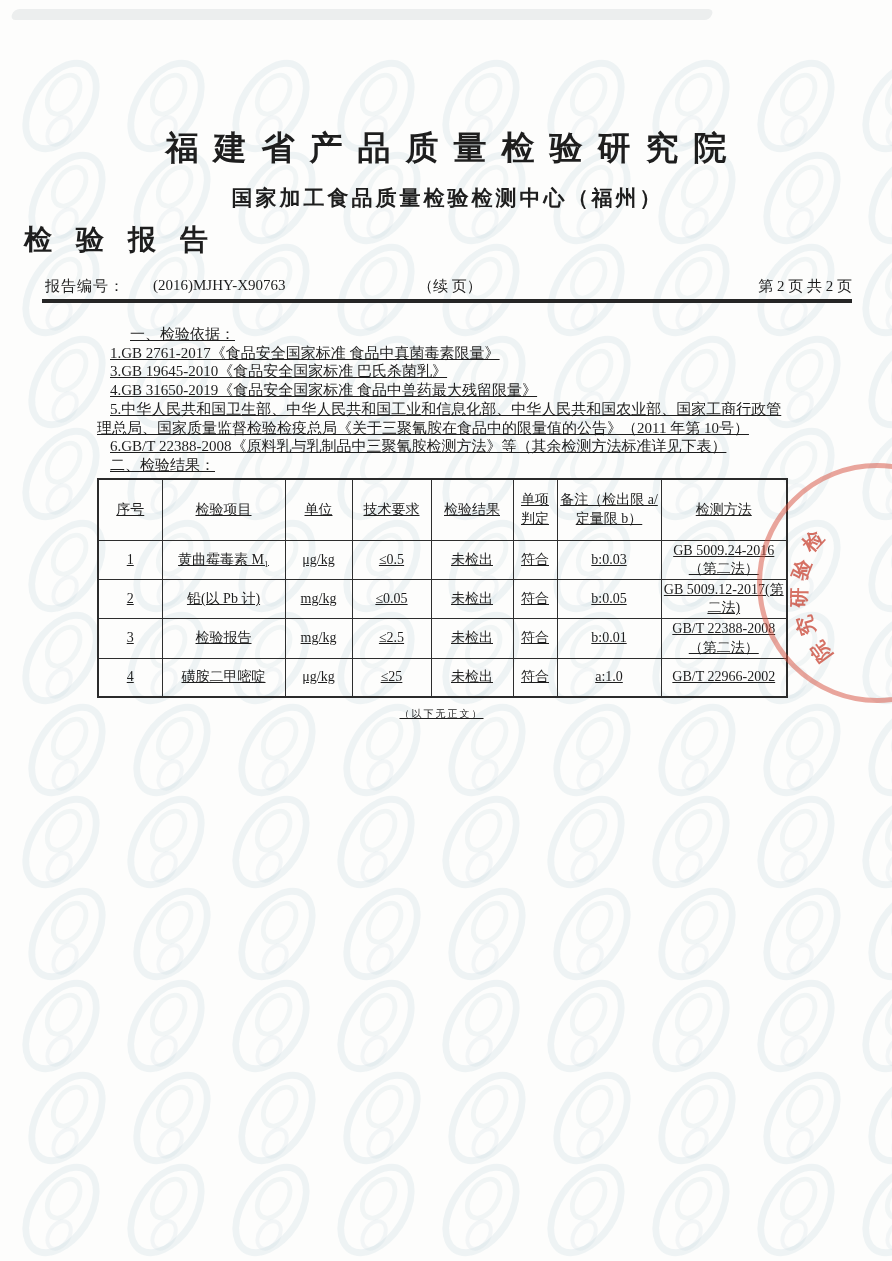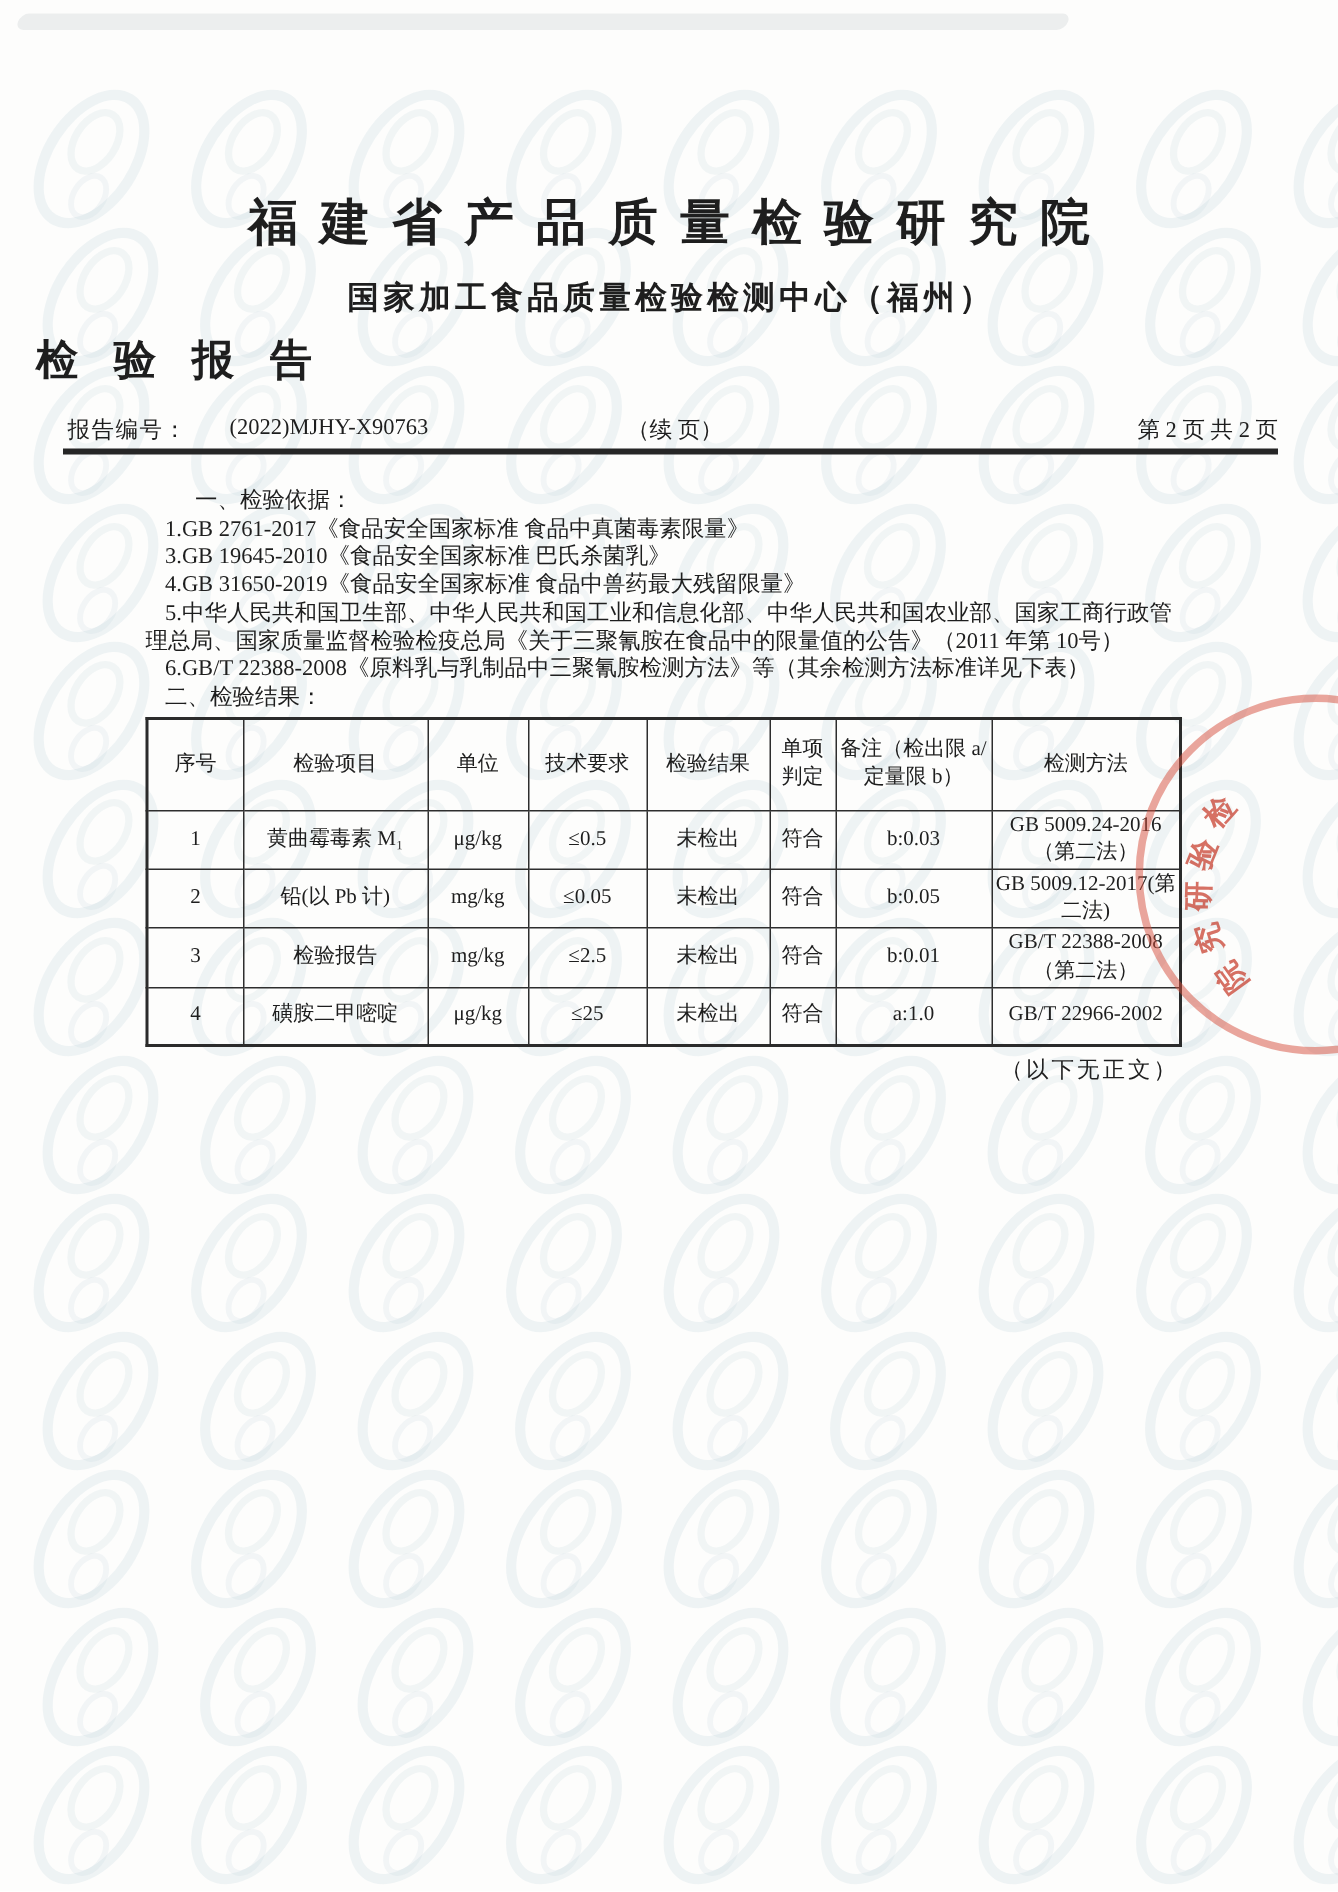--- a/index.html
+++ b/index.html
@@ -53,21 +53,21 @@
   .meta-label{position:absolute;left:45px;letter-spacing:1px;}
   .meta-no{position:absolute;left:153px;font-family:"Liberation Serif","DejaVu Serif",serif;}
   .meta-cont{position:absolute;left:418px;}
   .meta-page{position:absolute;right:40px;}
   .rule{
     position:absolute;top:299px;left:42px;width:810px;height:4px;
     background:#262626;
   }
   .body{
     position:absolute;top:325px;left:97px;width:695px;
-    font-size:15px;line-height:18.7px;
+    font-size:15px;line-height:18.7px;text-decoration:underline;
   }
   .body p{margin:0;}
   .h-basis{margin-left:33px !important;}
   .b-item{margin-left:13px !important;}
   .b-item-wrap{margin-left:0 !important;text-indent:13px;}
   .h-results{margin-left:13px !important;}
   table.results{
     border-collapse:collapse;table-layout:fixed;width:689px;
     margin-top:3px;font-size:14px;
   }
@@ -75,22 +75,22 @@
     border:1px solid #2e2e2e;text-align:center;vertical-align:middle;
     padding:1px 2px;font-weight:normal;line-height:1.3;
     overflow:hidden;
   }
   table.results{border:2px solid #2b2b2b;}
   tr.hdr th{height:58px;}
   tr.data td{height:35px;}
   td.c-item{text-align:left;padding-left:12px;}
   td.c-method{text-align:left;padding-left:3px;}
   .end-note{
-    margin-top:7px;width:689px;text-align:right;
-    font-size:15px;letter-spacing:2px;
+    margin-top:7px;width:689px;text-align:center;
+    font-size:10px;letter-spacing:2px;
   }
   
   .stamp{
     position:absolute;top:463px;left:757px;width:230px;height:230px;
     border:5px solid rgba(214,78,60,.50);
     border-radius:50%;z-index:3;
   }
   .stamp-char{
     position:absolute;font-size:20px;font-weight:bold;
     color:rgba(198,58,42,.72);
@@ -223,21 +223,21 @@
   <div class="scan-streak"></div>
 
   <div class="content">
 
     <div class="institute">福建省产品质量检验研究院</div>
     <div class="center-name">国家加工食品质量检验检测中心（福州）</div>
     <div class="report-title">检验报告</div>
 
     <div class="meta-row">
       <span class="meta-label">报告编号：</span>
-      <span class="meta-no">(2022)MJHY-X90763</span>
+      <span class="meta-no">(2016)MJHY-X90763</span>
       <span class="meta-cont">（续 页）</span>
       <span class="meta-page">第 2 页  共 2 页</span>
     </div>
 
     <div class="rule"></div>
 
     <div class="body">
       <p class="h-basis">一、检验依据：</p>
       <p class="b-item">1.GB 2761-2017《食品安全国家标准 食品中真菌毒素限量》</p>
       <p class="b-item">3.GB 19645-2010《食品安全国家标准 巴氏杀菌乳》</p>

